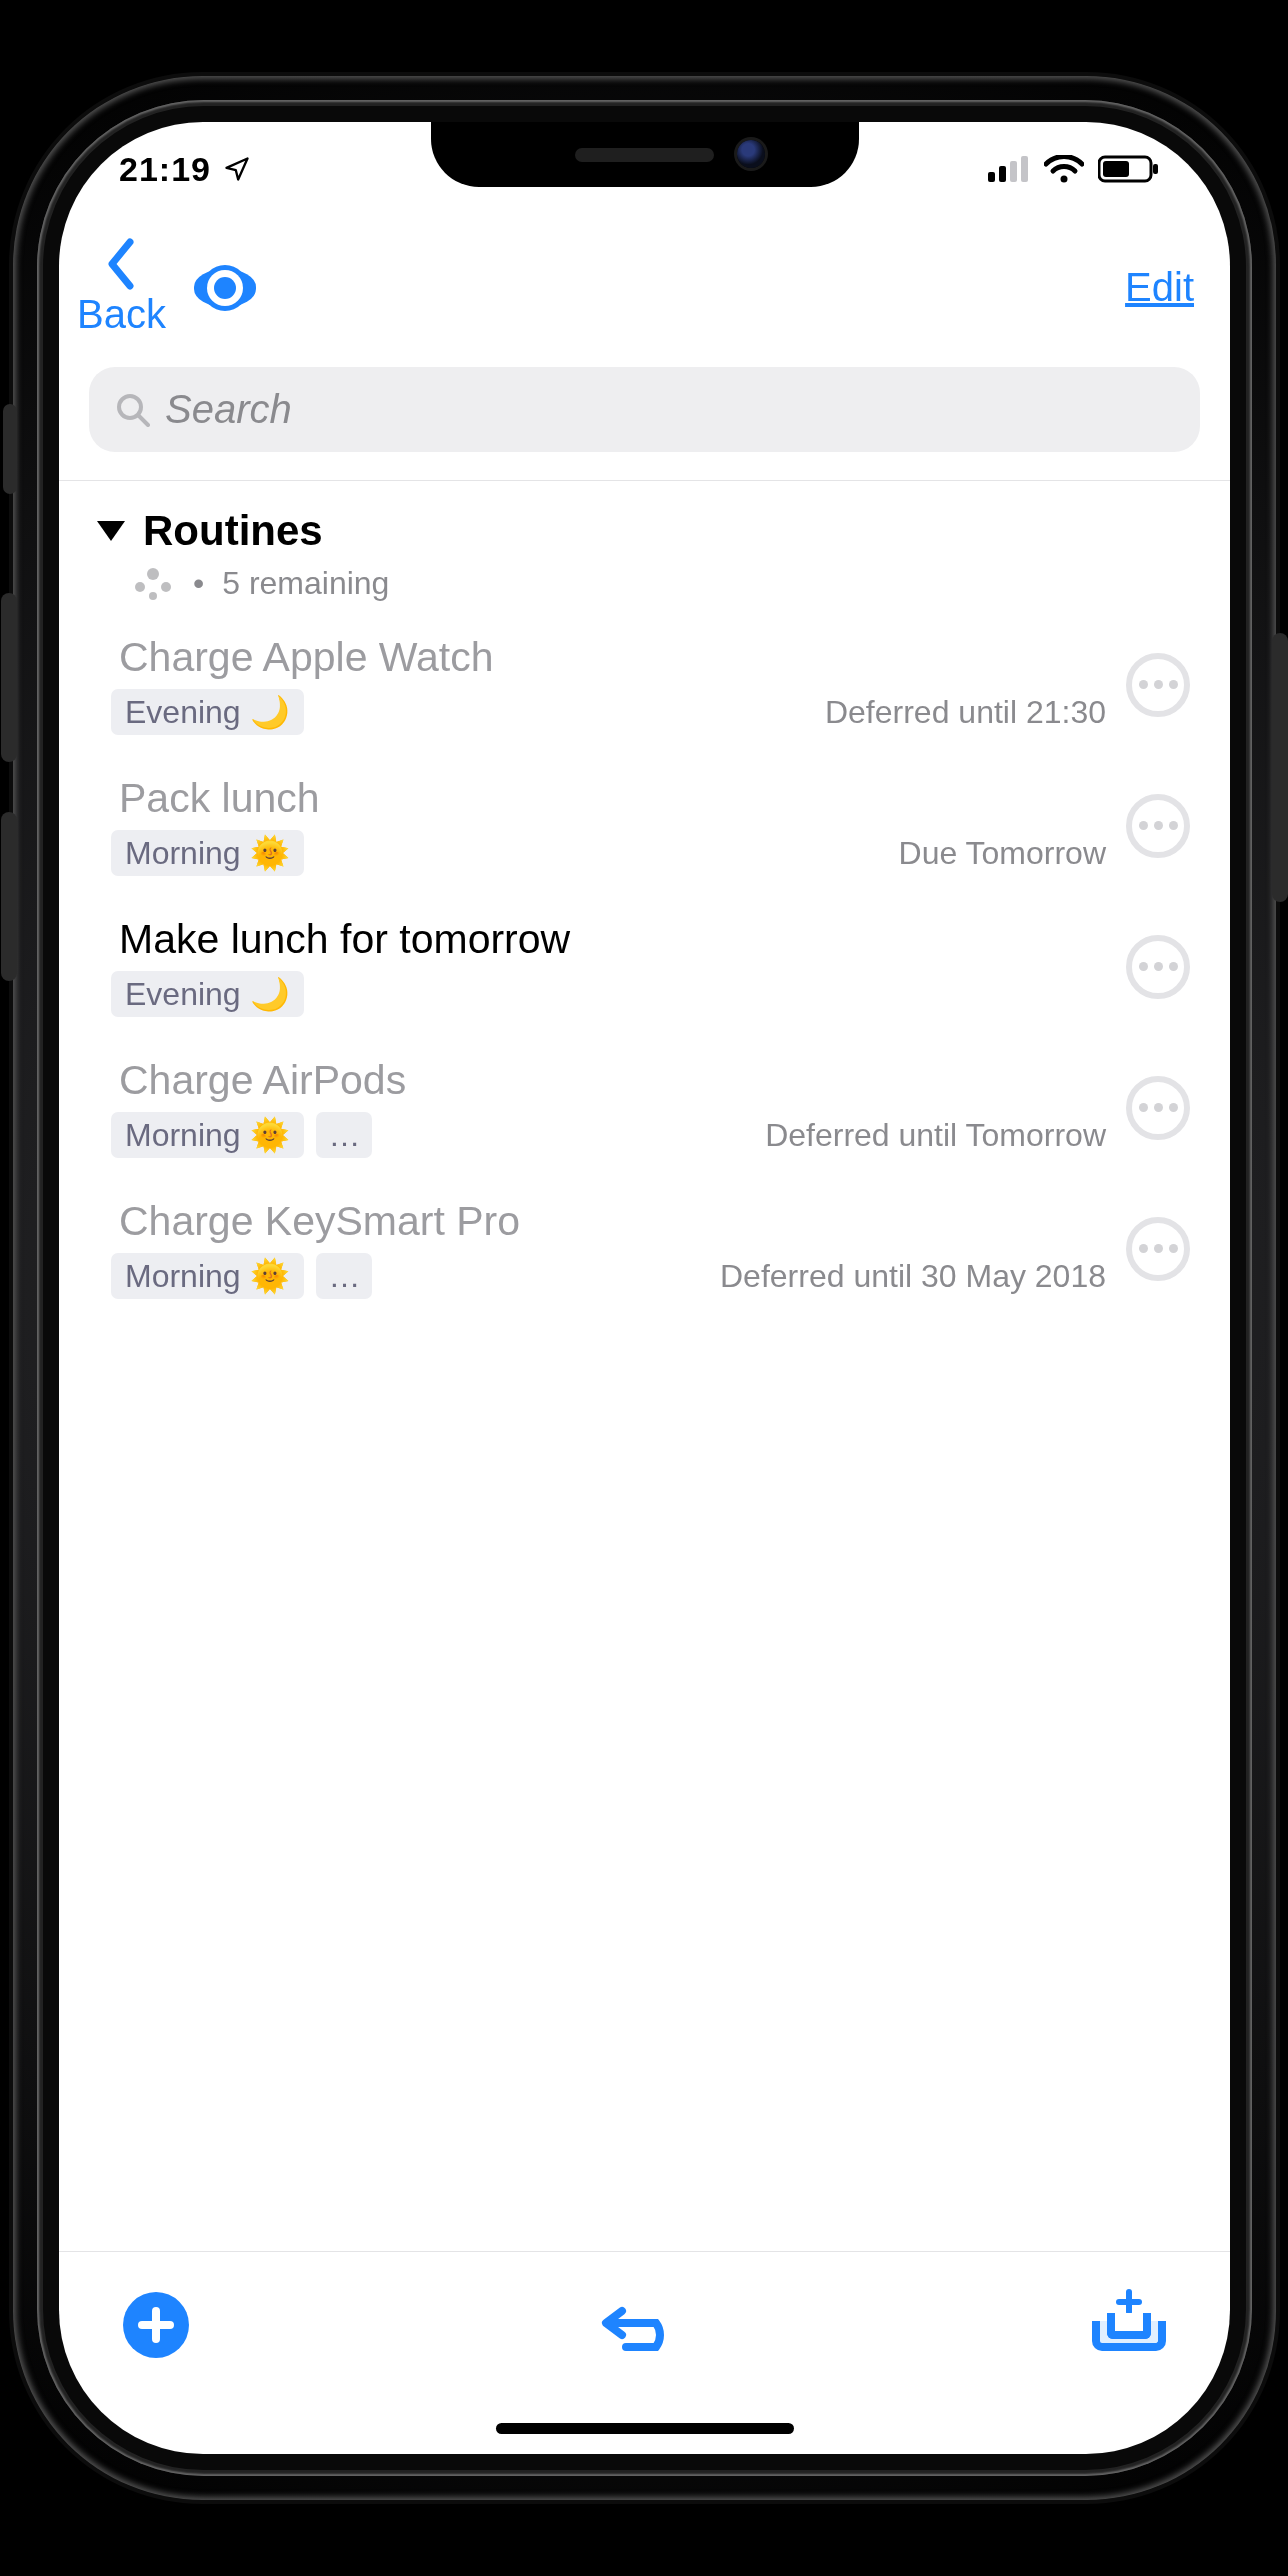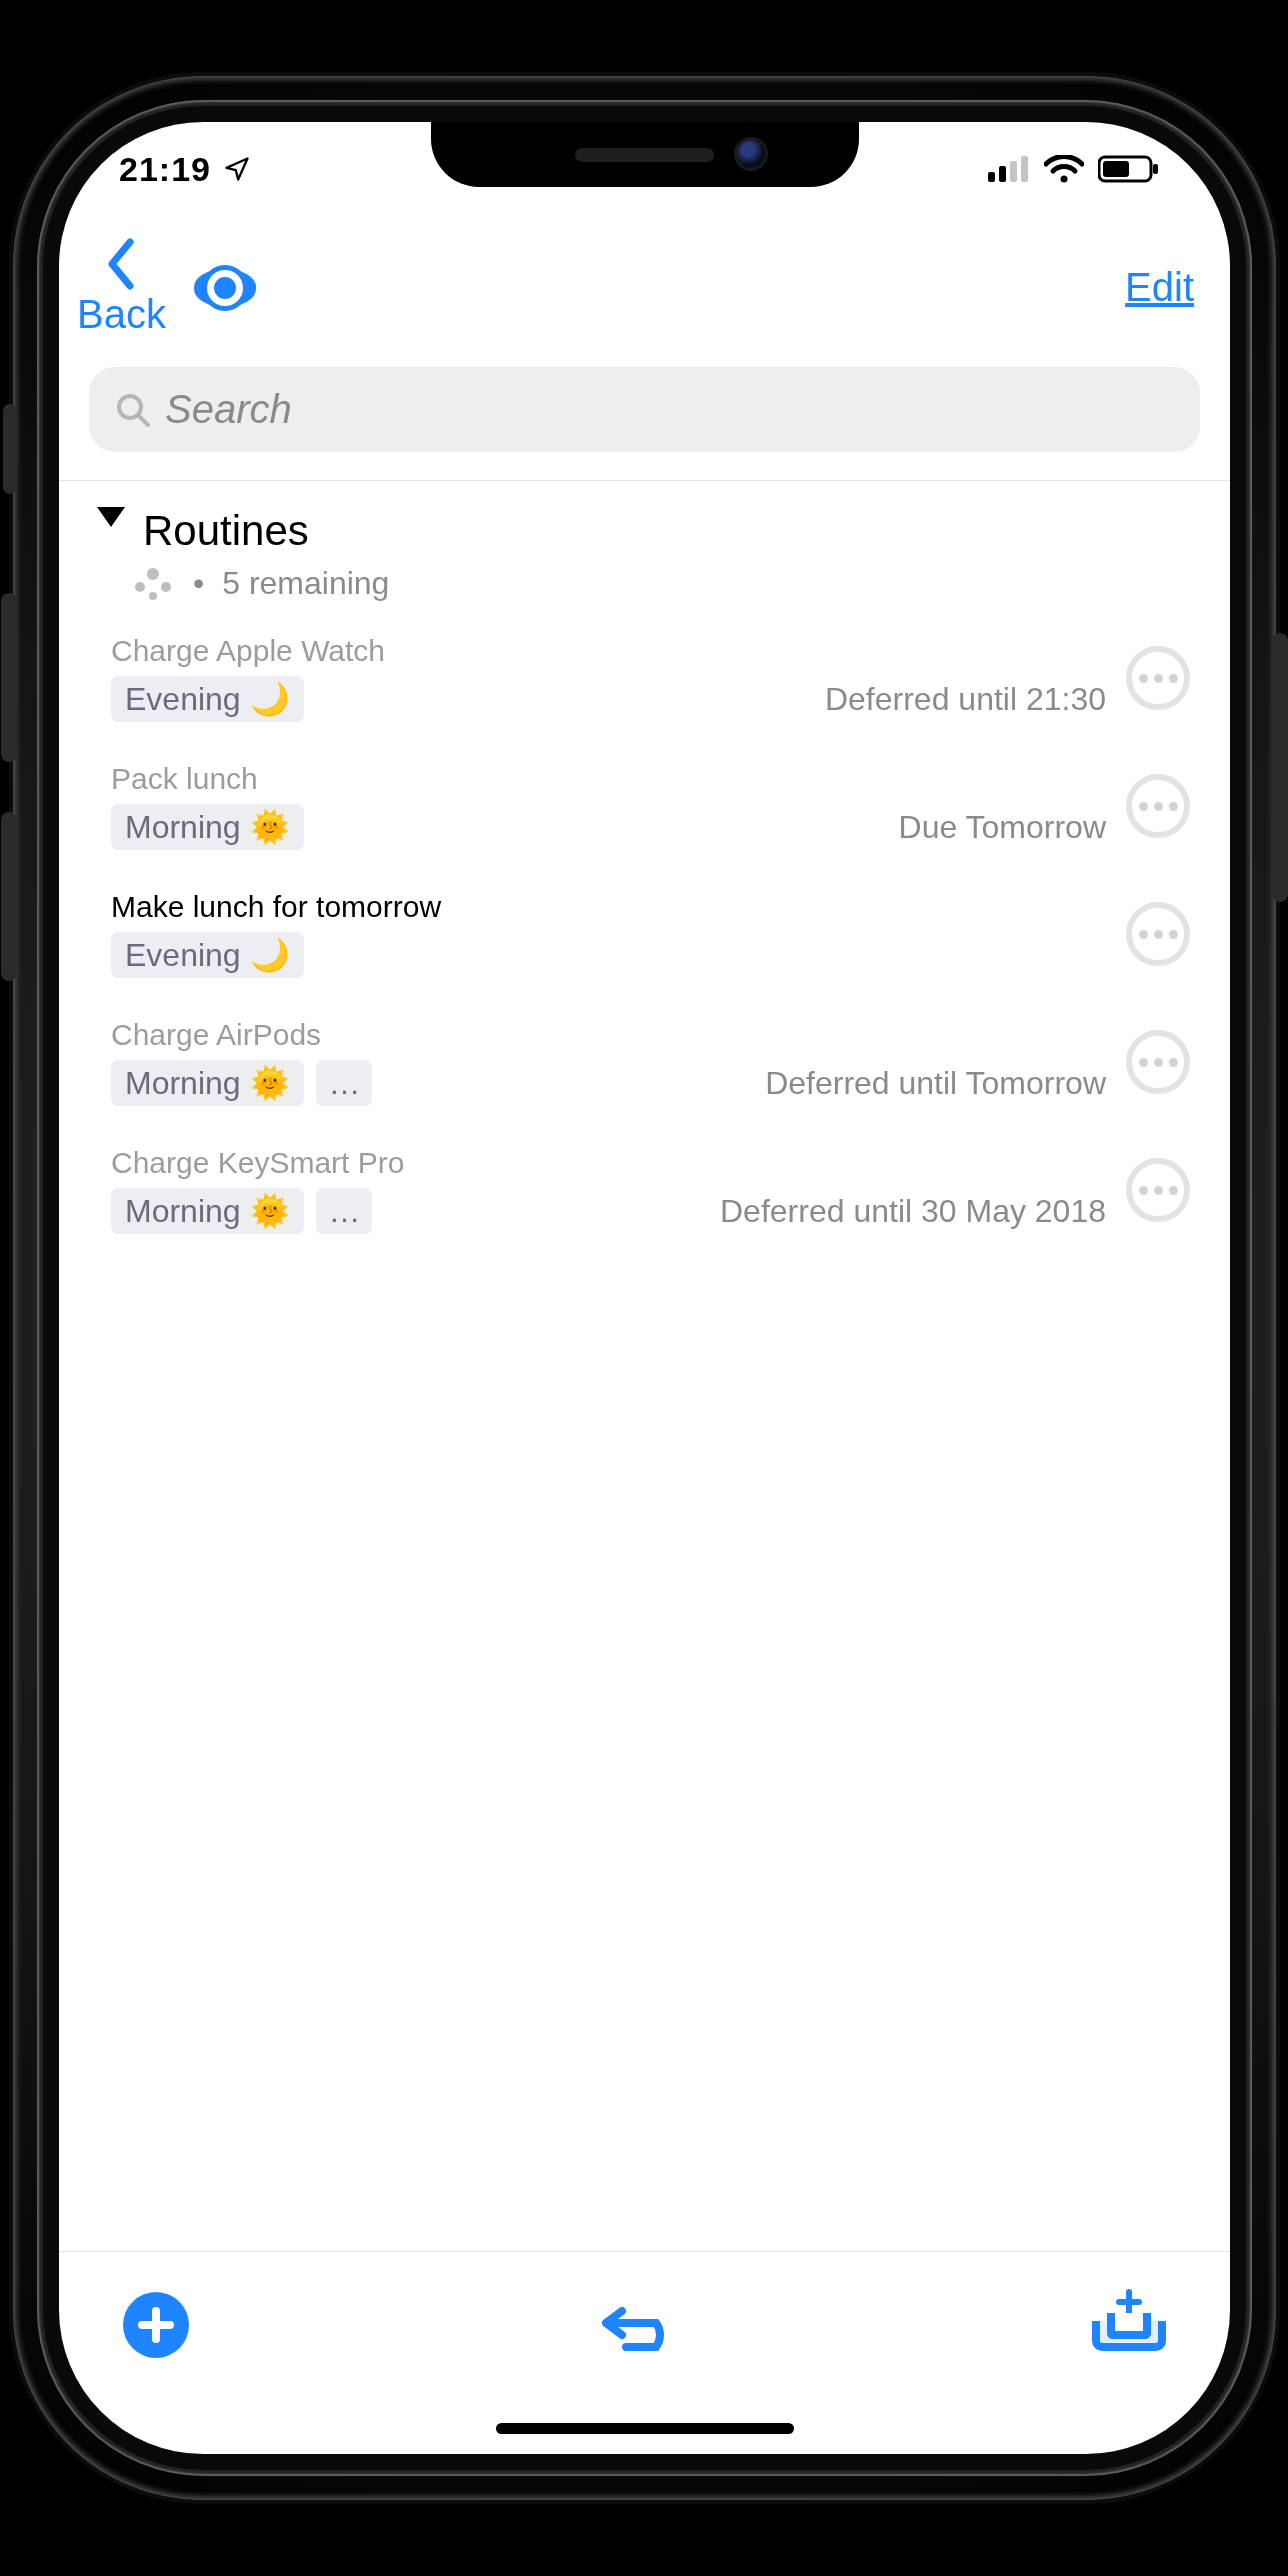--- a/index.html
+++ b/index.html
@@ -102,37 +102,37 @@
     padding: 20px 26px; font-size: 40px; color: #8a8a8e; font-style: italic;
   }
   .mag { width: 36px; height: 36px; opacity: .55; }
 
   
   .content { border-top: 1px solid #e4e4e6; padding-top: 26px; }
   .group-header {
     display:flex; flex-direction:column; gap: 10px;
     padding: 0 30px 14px 38px;
   }
-  .group-title-row { display:flex; gap: 18px; font-size: 42px; font-weight: 400; }
+  .group-title-row { display:flex; align-items:center; gap: 18px; font-size: 42px; font-weight: 700; }
   .tri { width: 0; height: 0; border-left:14px solid transparent; border-right:14px solid transparent; border-top:20px solid #000; }
   .group-sub { display:flex; align-items:center; gap: 18px; padding-left: 38px; color:#8a8a8e; font-size: 32px; }
   .dots-cluster { position:relative; width: 40px; height: 32px; opacity: .55; }
   .dots-cluster span{ position:absolute; border-radius:50%; background:#8a8a8e; }
   .dots-cluster .d1{ width:12px;height:12px; left:12px; top:0; }
   .dots-cluster .d2{ width:10px;height:10px; left:0;   top:14px; }
   .dots-cluster .d3{ width:10px;height:10px; left:26px; top:14px; }
   .dots-cluster .d4{ width:8px; height:8px;  left:14px; top:24px; }
 
   .task-list { display:flex; flex-direction:column; }
   .task {
     display:flex; align-items:center; justify-content:space-between;
     padding: 18px 40px 22px 52px; gap: 20px;
   }
   .task-main { display:flex; flex-direction:column; gap: 8px; flex: 1 1 auto; }
-  .task-title { font-size: 30px; color:#9c9ca0; }
+  .task-title { font-size: 41px; color:#9c9ca0;margin-left:8px; }
   .task-title.active { color:#000; }
   .task-meta { display:flex; align-items:center; gap: 14px; justify-content:space-between; }
   .chips { display:flex; gap: 12px; }
   .chip {
     display:inline-flex; align-items:center; gap: 10px;
     background:#edeef2; color:#6a6a80;
     border-radius: 7px; padding: 4px 14px 4px 14px; font-size: 32px;
   }
   .chip.ellip { padding: 4px 12px; }
   .status-text { color:#8a8a8e; font-size: 32px; white-space: nowrap; }

